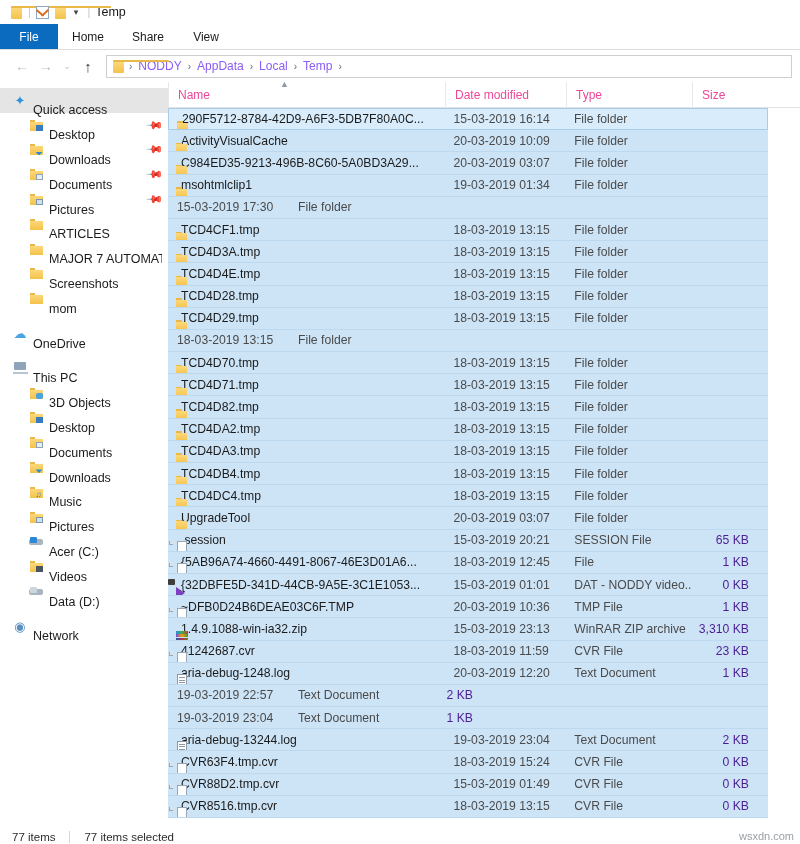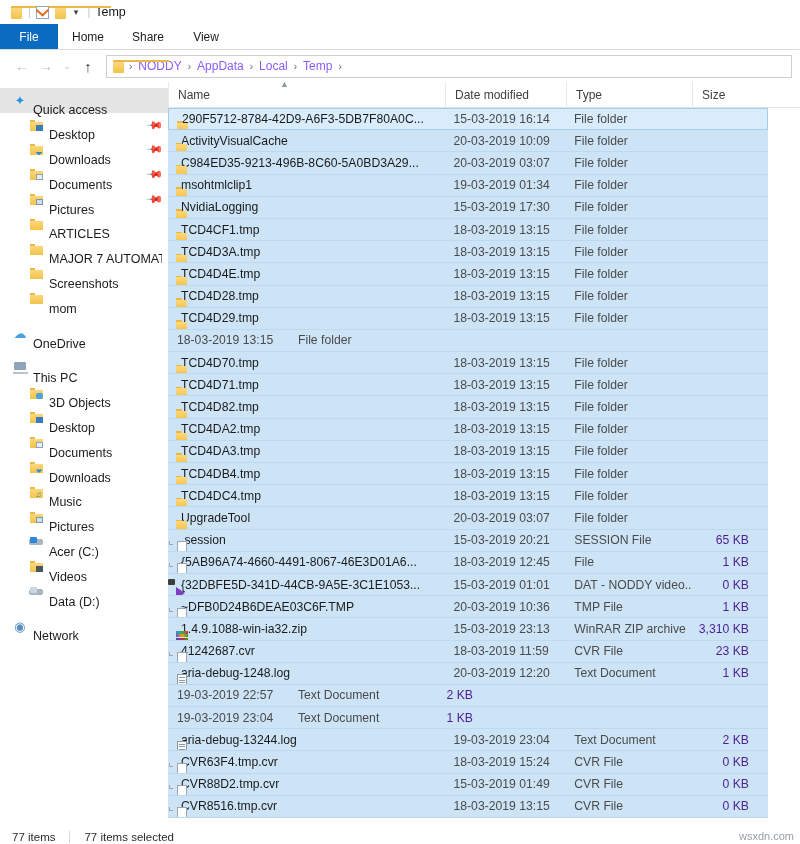--- a/index.html
+++ b/index.html
@@ -115,21 +115,21 @@
   .fol-sm .b { position: absolute; left: 0; bottom: 0; width: 100%; height: 82%; background: linear-gradient(180deg,#fcd77a,#f3c34a); }
   .fol-sm .ov { position: absolute; right: 0px; bottom: 0px; width: 7px; height: 6px; }
 
   
   .pane { flex: 1; background: #ffffff; position: relative; overflow: hidden; }
   .hdr {
     height: 26px; display: flex; align-items: center;
     border-bottom: 1px solid #e2e2e2; position: relative;
   }
   .hdr .cell {
-    font-size: 12px; color: #404040; height: 26px;
+    font-size: 12px; color: #ec4899; height: 26px;
     display: flex; align-items: center; padding-left: 9px;
     border-left: 1px solid #e8e8e8;
   }
   .hdr .cell:first-child { border-left: none; }
   .c-name { width: 277px; }
   .c-date { width: 121px; }
   .c-type { width: 126px; }
   .c-size { width: 77px; }
   .sortcaret {
     position: absolute; left: 112px; top: -2px;
@@ -502,24 +502,20 @@
           <div class="row">
             <span class="c c-name">
               <span><span class="ic folder"><span class="t"></span><span class="b"></span></span></span>
               <span class="nm">msohtmlclip1</span>
             </span>
             <span class="c c-date">19-03-2019 01:34</span>
             <span class="c c-type">File folder</span>
             <span class="c c-size"></span>
           </div>
           <div class="row">
-            <span class="c c-name">
-              <span><span class="ic folder"><span class="t"></span><span class="b"></span></span></span>
-              <span class="nm">NvidiaLogging</span>
-            </span>
             <span class="c c-date">15-03-2019 17:30</span>
             <span class="c c-type">File folder</span>
             <span class="c c-size"></span>
           </div>
           <div class="row">
             <span class="c c-name">
               <span><span class="ic folder"><span class="t"></span><span class="b"></span></span></span>
               <span class="nm">TCD4CF1.tmp</span>
             </span>
             <span class="c c-date">18-03-2019 13:15</span>

